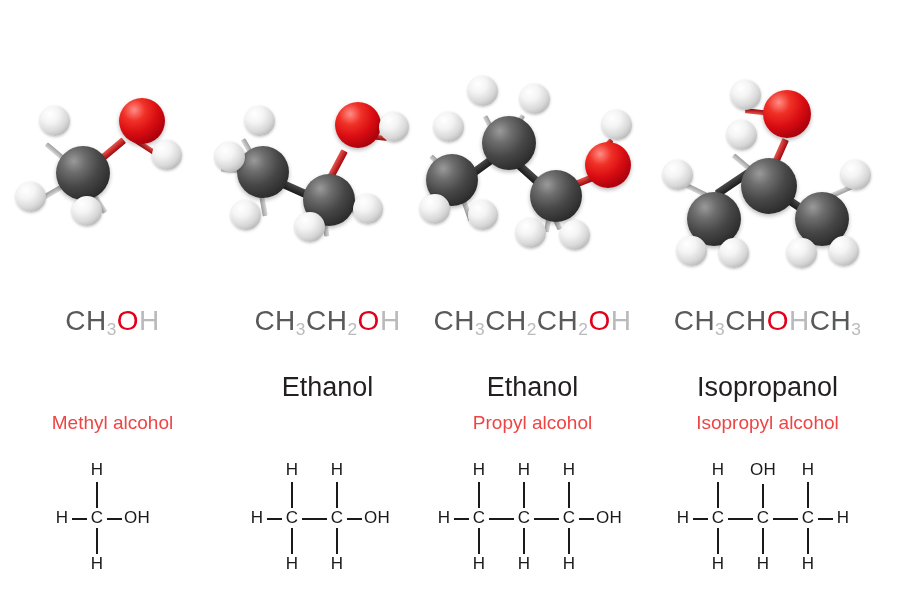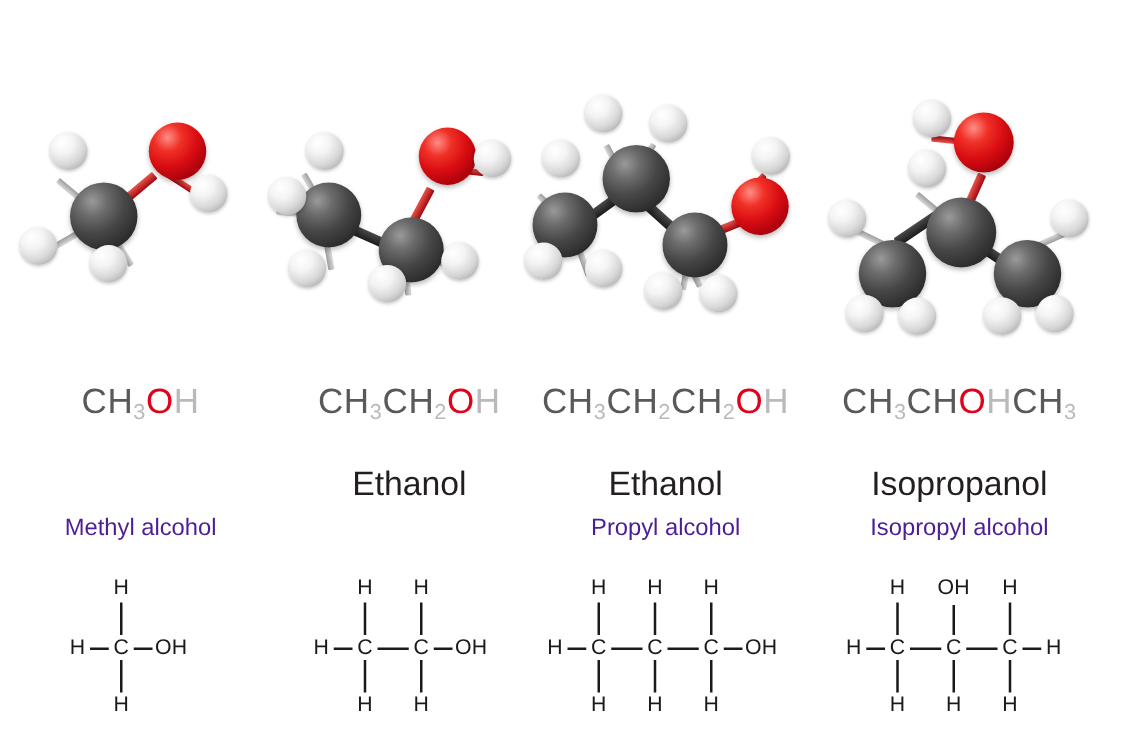--- a/index.html
+++ b/index.html
@@ -104,21 +104,21 @@
     color: #231f20;
     white-space: nowrap;
   }
   .subname {
     position: absolute;
     top: 412px;
     left: 0;
     width: 225px;
     text-align: center;
     font-size: 19px;
-    color: #4c1d95;
+    color: #ef4444;
     white-space: nowrap;
   }
 
   
   .struct {
     position: absolute;
     top: 460px;
     left: 0;
     width: 225px;
     height: 110px;

